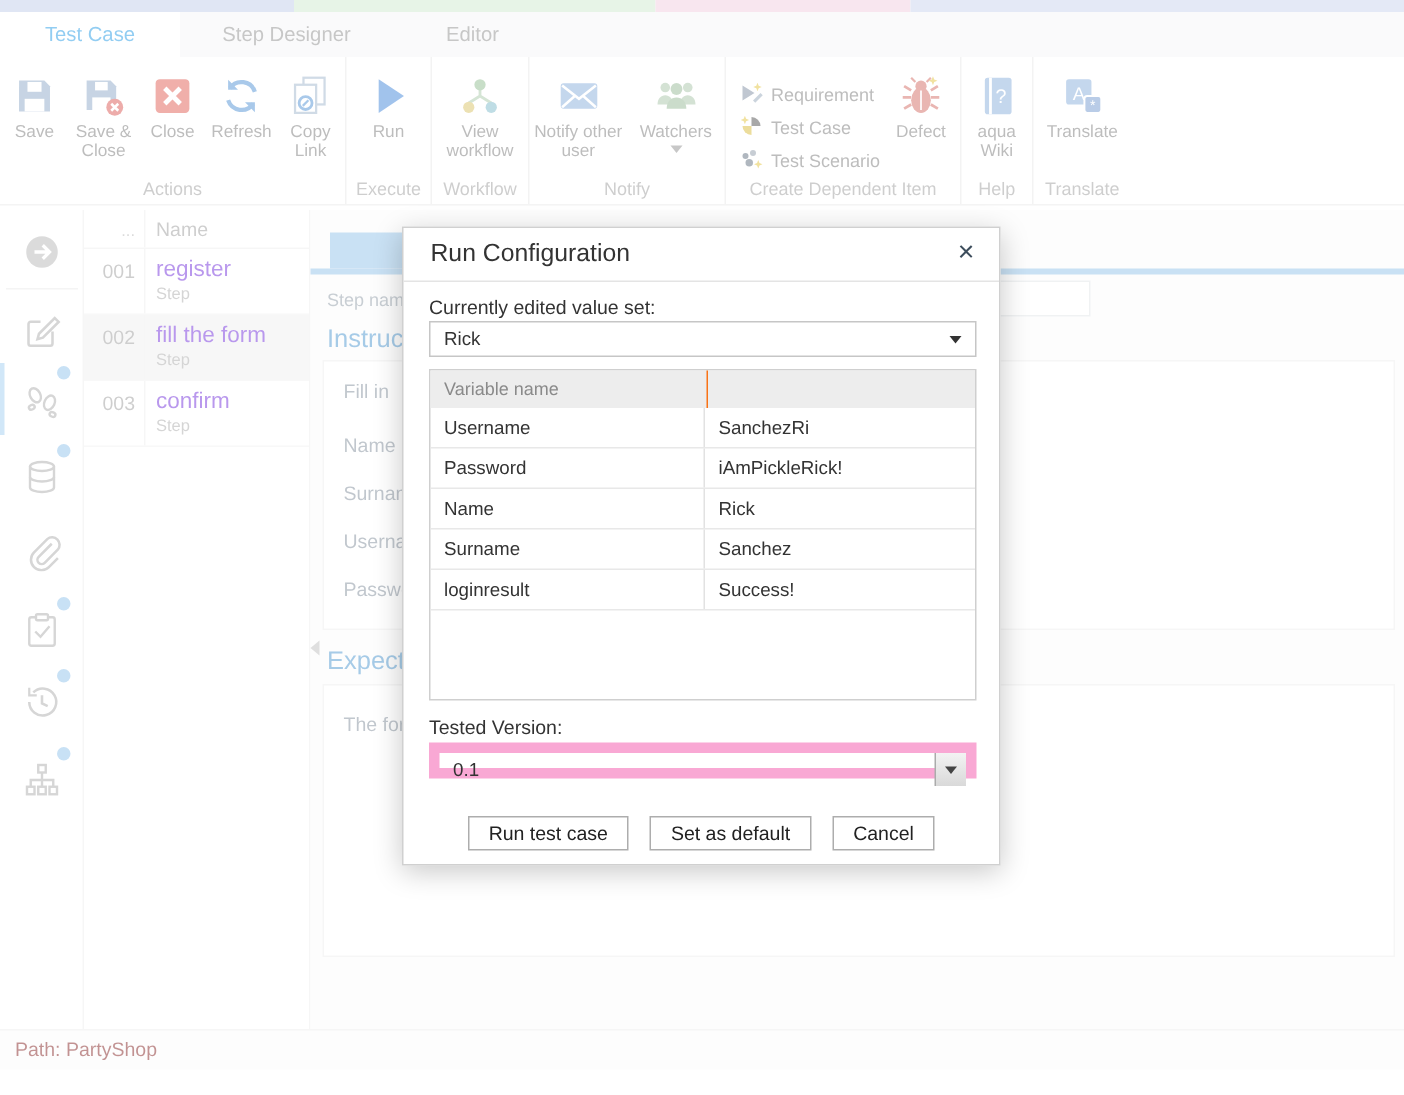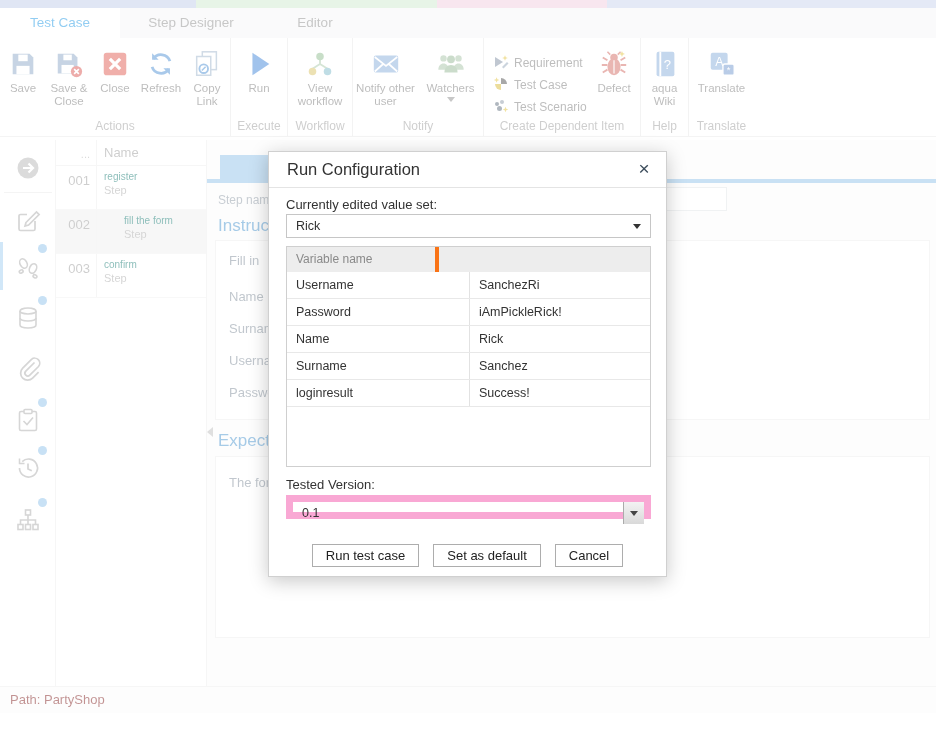--- a/index.html
+++ b/index.html
@@ -36,24 +36,24 @@
   .side-div { position:absolute; left:4px; width:48px; height:1px; background:#e8e8e8; top:52px; }
   .side-dot { position:absolute; width:9px; height:9px; border-radius:50%; background:#8cc0ea; left:38px; }
   .side-sel { position:absolute; left:0; top:102px; width:3px; height:48px; background:#9fccf0; }
 
   
   .steplist { position:absolute; left:56px; top:140px; width:151px; bottom:27px; background:#fff; border-right:1px solid #ededed; }
   .sl-header { height:26px; display:flex; border-bottom:1px solid #ededed; color:#9a9a9a; }
   .sl-more { width:41px; border-right:1px solid #ededed; text-align:right; padding:8px 6px 0 0; font-size:11px; color:#b5b5b5; }
   .sl-name { flex:1; padding:5px 0 0 7px; font-size:13px; }
   .sl-row { height:44px; display:flex; border-bottom:1px solid #f0f0f0; cursor:pointer; }
-  .sl-row.selected { background:#efefef;gap:20px; }
+  .sl-row.selected { background:#efefef; }
   .sl-num { width:41px; border-right:1px solid #ededed; text-align:right; padding:7px 6px 0 0; font-size:13px; color:#9a9a9a; }
   .sl-cell { flex:1; padding:5px 0 0 7px; }
-  .sl-title { font-size:10px; color:#0f766e; }
+  .sl-title { font-size:15px; color:#6d28d9; }
   .sl-sub { font-size:11px; color:#a8a8a8; margin-top:2px; }
 
   
   .main { position:absolute; left:207px; top:140px; right:0; bottom:27px; background:#fafafa; }
   .m-tab { position:absolute; left:13px; top:15px; width:174px; height:24px; background:#8fc0e8; }
   .m-underline { position:absolute; left:0; right:0; top:39px; height:4px; background:#8fc0e8; }
   .m-stepname-label { position:absolute; left:11px; top:53px; font-size:12px; color:#8c98a4; white-space:nowrap; }
   .m-stepname-input { position:absolute; left:73px; top:47px; width:447px; height:24px; background:#fff; border:1px solid #dfe3e7; }
   .m-heading { position:absolute; left:11px; font-size:17px; color:#4592ce; white-space:nowrap; }
   .m-box { position:absolute; left:8px; width:715px; background:#fff; border:1px solid #ececec; }
@@ -69,21 +69,21 @@
   
   .modal { position:absolute; left:268px; top:151px; width:399px; height:426px; background:#fff; border:1px solid #d0d0d0; box-shadow:0 4px 18px rgba(0,0,0,0.22); z-index:10; }
   .modal-header { position:relative; height:36px; border-bottom:1px solid #e4e4e4; }
   .modal-title { position:absolute; left:18px; top:8px; font-size:16.5px; color:#333; }
   .modal-close { position:absolute; right:10px; top:4px; width:24px; height:26px; font-size:19px; color:#3d4d5c; text-align:center; line-height:26px; cursor:pointer; }
   .m-label { position:absolute; left:17px; font-size:13px; color:#333; }
   .m-select { position:absolute; left:17px; width:365px; height:24px; background:#fff; border:1px solid #c6c6c6; font-size:12.5px; color:#333; line-height:22px; padding-left:9px; cursor:pointer; }
   .m-select .sel-caret { position:absolute; right:9px; top:9px; width:0; height:0; border-left:4px solid transparent; border-right:4px solid transparent; border-top:5px solid #333; }
   .vtable { position:absolute; left:17px; top:94px; width:365px; height:221px; border:1px solid #cfcfcf; background:#fff; }
   .vt-head { display:flex; height:25px; background:#ededed; color:#8a8a8a; font-size:12px; }
-  .vt-head .c1 { width:152px; border-right:4px solid #f97316; padding:5px 0 0 9px; }
+  .vt-head .c1 { width:185px; border-right:1px solid #f97316; padding:5px 0 0 9px; }
   .vt-head .c2 { flex:1; padding:5px 0 0 9px; }
   .vt-row { display:flex; height:27px; border-bottom:1px solid #e8e8e8; font-size:12.5px; color:#333; cursor:default; }
   .vt-row .c1 { width:183px; border-right:1px solid #e2e2e2; padding:6px 0 0 9px; }
   .vt-row .c2 { flex:1; padding:6px 0 0 9px; }
   .m-combo { position:absolute; left:17px; top:343px; width:365px; height:24px; border:7px solid #f9a8d4; background:#fff; font-size:12.5px; color:#333; line-height:22px; padding-left:9px; cursor:pointer; }
   .combo-btn { position:absolute; right:0; top:0; width:21px; height:22px; background:linear-gradient(#f3f3f3,#d9d9d9); border-left:1px solid #ababab; cursor:pointer; }
   .combo-btn .sel-caret { position:absolute; left:6px; top:9px; width:0; height:0; border-left:4px solid transparent; border-right:4px solid transparent; border-top:5px solid #444; }
   .m-buttons { position:absolute; left:0; right:0; top:392px; display:flex; justify-content:center; gap:14px; }
   .m-btn { height:23px; padding:0 13px; background:#fff; border:1px solid #adadad; font-size:13px; color:#222; font-family:"Liberation Sans", sans-serif; cursor:pointer; }
 </style>

